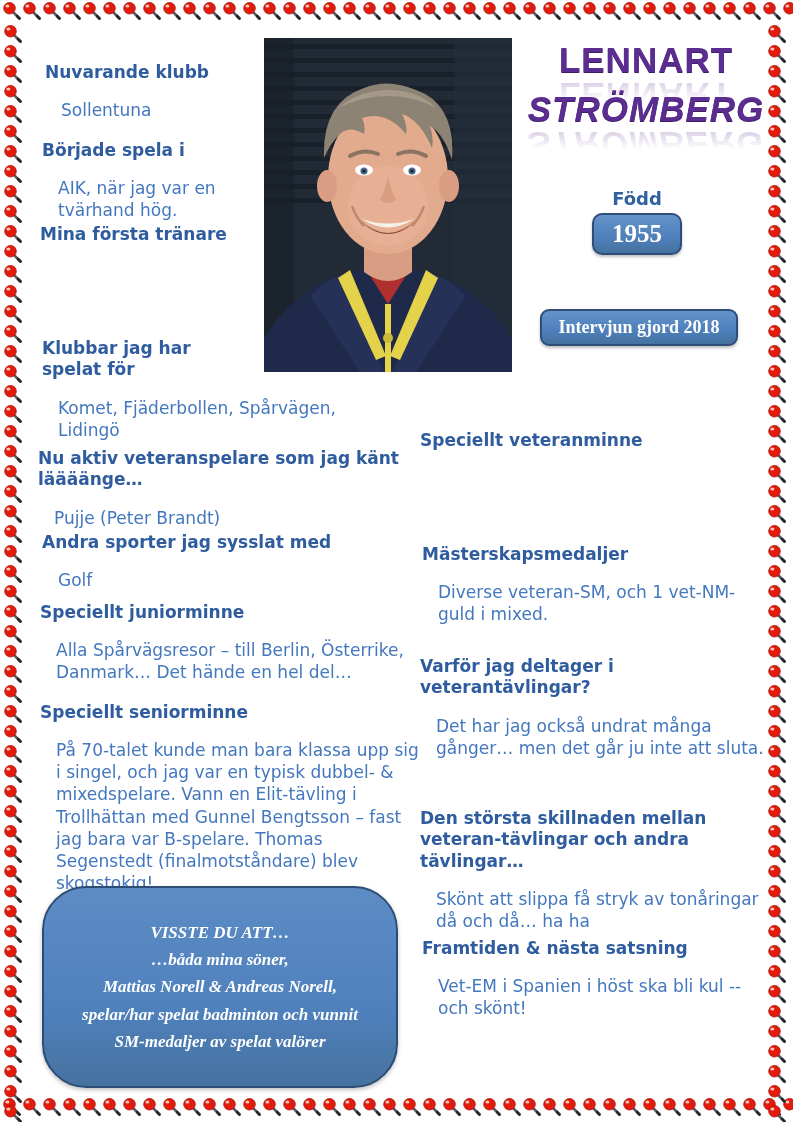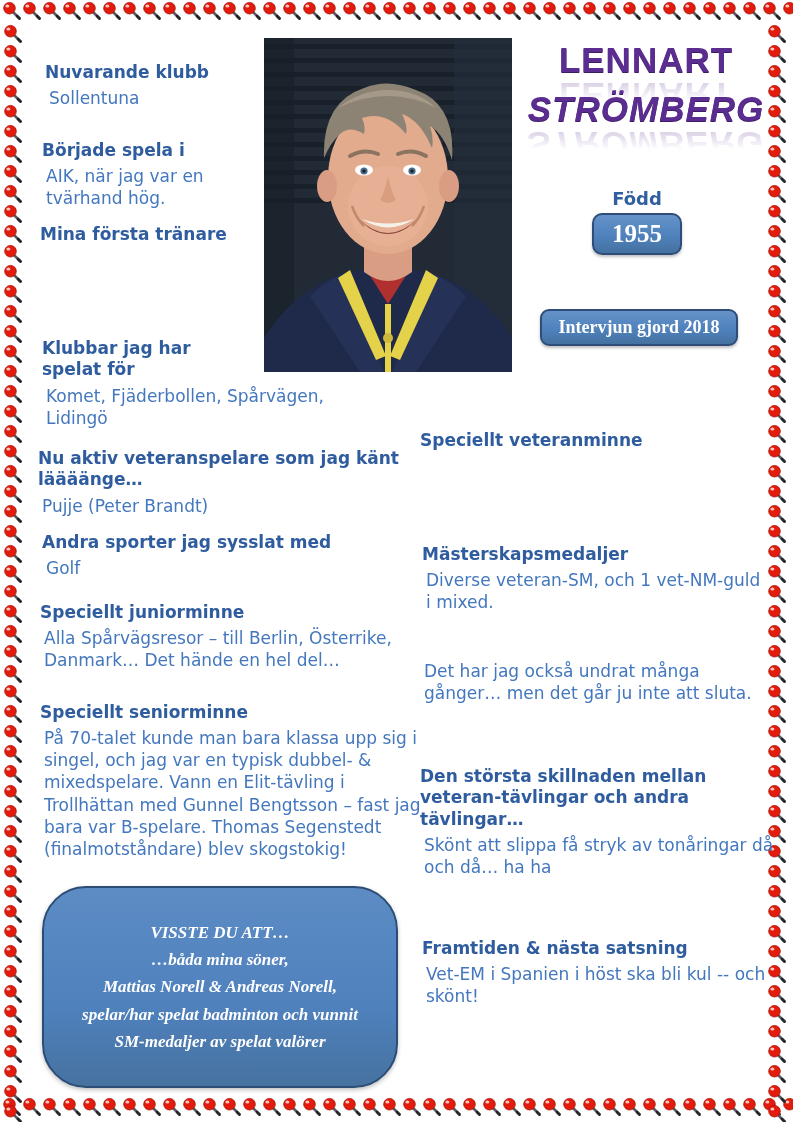--- a/index.html
+++ b/index.html
@@ -58,21 +58,21 @@
   }
   .badge-year{left:592px;top:213px;width:86px;height:38px;border-radius:10px;font-size:25px;}
   .badge-interview{left:540px;top:309px;width:194px;height:33px;border-radius:9px;font-size:18px;}
   
   .qa{position:absolute;}
   .qh{
     margin:0 0 3px 0;
     color:#2e5c9e;font-size:17px;font-weight:700;line-height:1.25;
   }
   .qb{
-    margin:4px;
+    margin:16px;
     color:#4377be;font-size:17px;font-weight:400;line-height:1.3;
   }
   .qh.narrow{max-width:160px;}
   
   .fact-box{
     position:absolute;left:42px;top:886px;width:356px;height:202px;
     background:linear-gradient(to bottom,#5d8cc4,#4f81bd 60%,#46729f);
     border:2px solid #2c4d75;border-radius:44px;
     display:flex;flex-direction:column;align-items:center;justify-content:center;
     padding:10px 32px;box-sizing:border-box;
@@ -1554,24 +1554,25 @@
   <section class="qa" style="top:430px;left:420px;width:355px">
     <h3 class="qh">Speciellt veteranminne</h3>
   </section>
 
   <section class="qa" style="top:544px;left:422px;width:350px">
     <h3 class="qh">Mästerskapsmedaljer</h3>
     <p class="qb">Diverse veteran-SM, och 1 vet-NM-guld i mixed.</p>
   </section>
 
   <section class="qa" style="top:656px;left:420px;width:360px">
+    <h3 class="qh">Varför jag deltager i veterantävlingar?</h3>
     <p class="qb">Det har jag också undrat många gånger… men det går ju inte att sluta.</p>
   </section>
 
-  <section class="qa" style="top:766px;left:420px;width:365px">
+  <section class="qa" style="top:808px;left:420px;width:365px">
     <h3 class="qh">Den största skillnaden mellan veteran-tävlingar och andra tävlingar…</h3>
     <p class="qb">Skönt att slippa få stryk av tonåringar då och då… ha ha</p>
   </section>
 
   <section class="qa" style="top:938px;left:422px;width:355px">
     <h3 class="qh">Framtiden &amp; nästa satsning</h3>
     <p class="qb">Vet-EM i Spanien i höst ska bli kul -- och skönt!</p>
   </section>
 
   <div class="fact-box">

